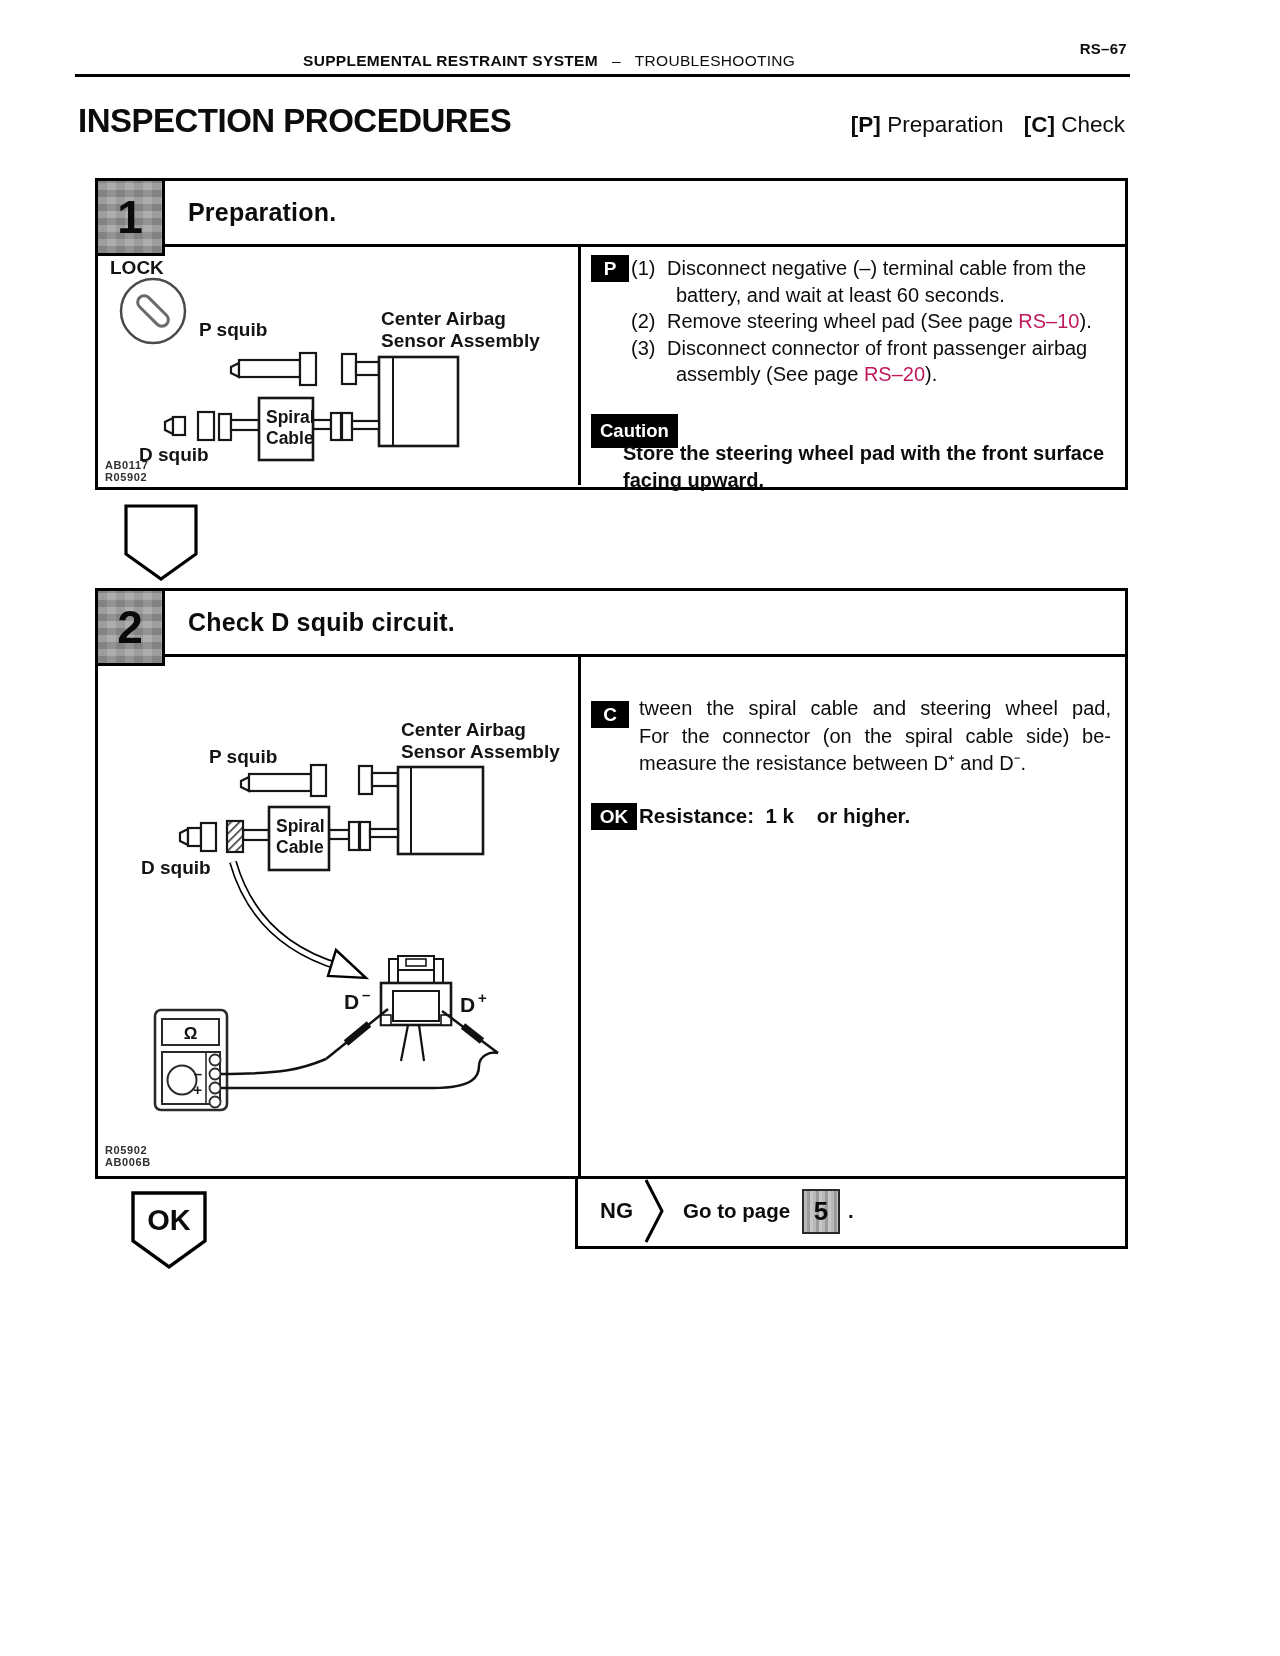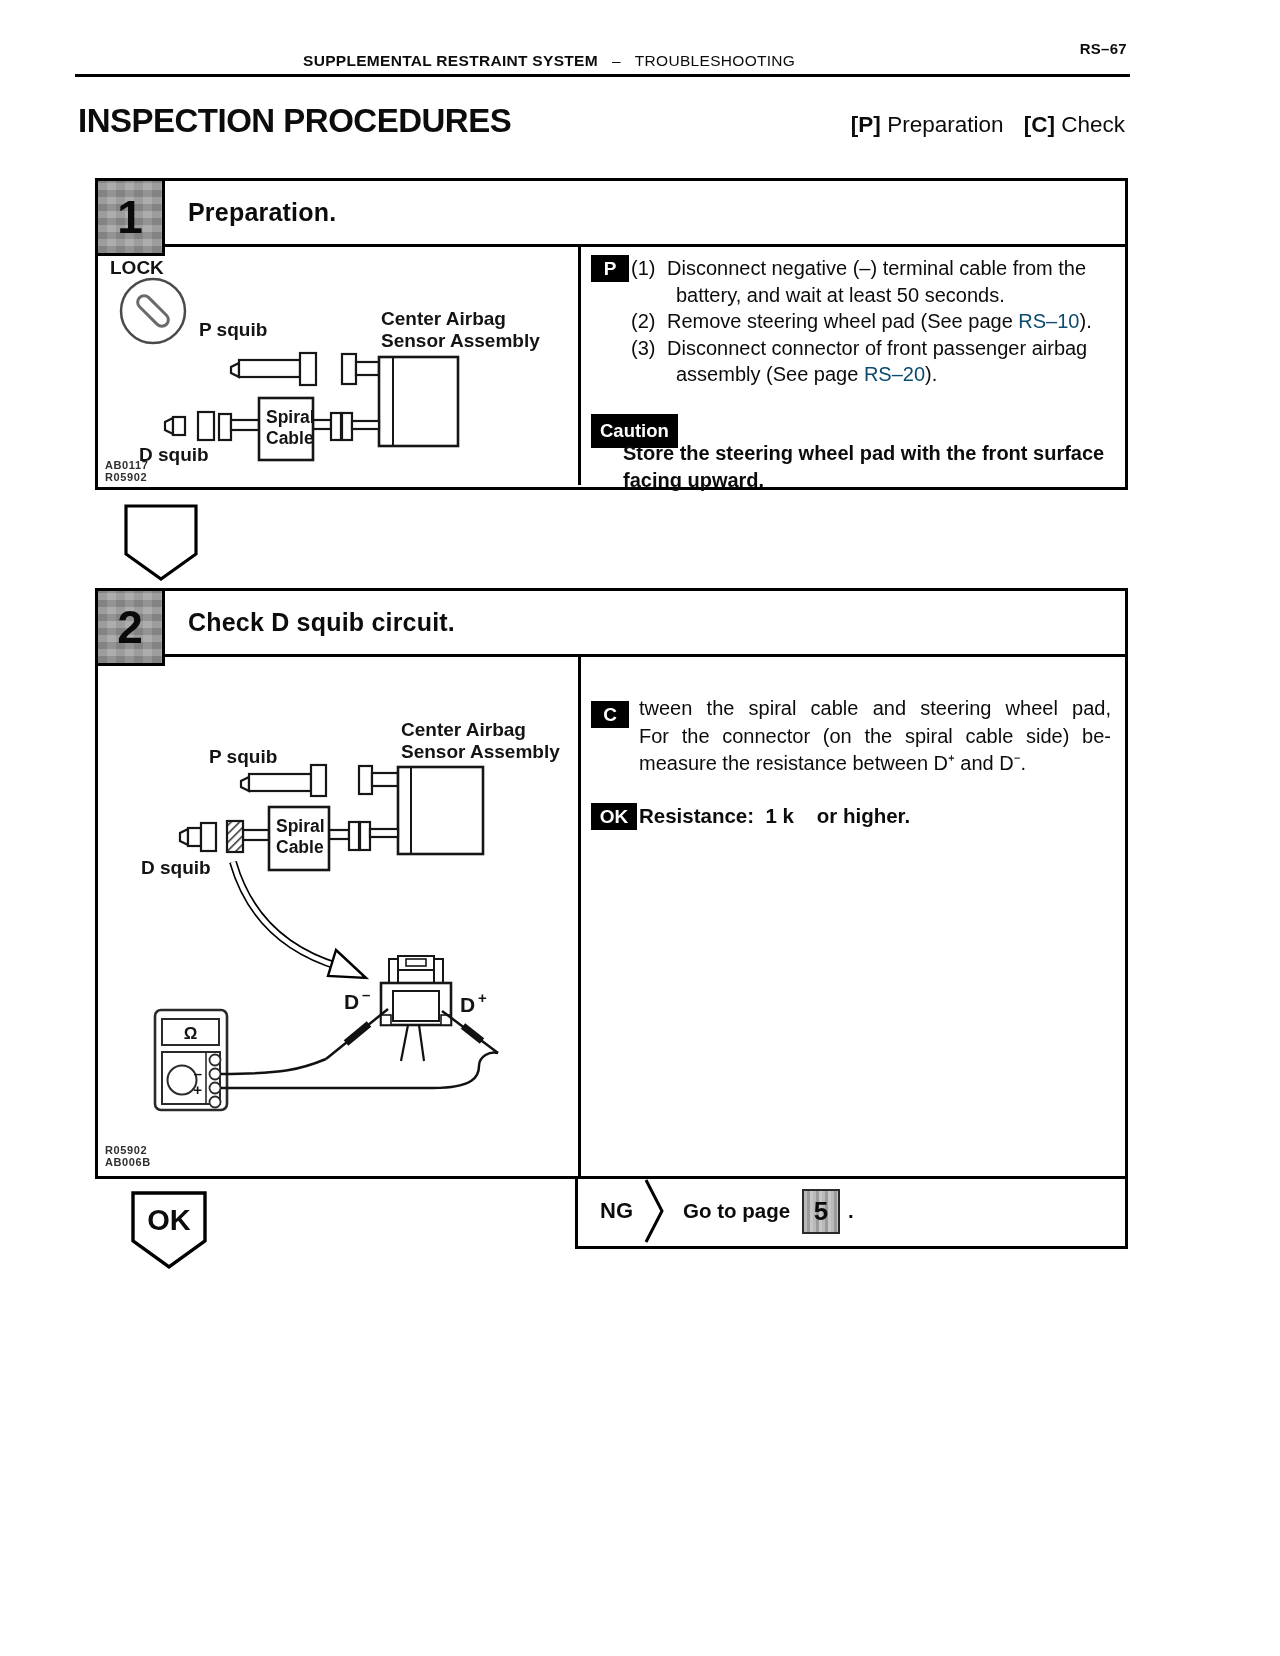--- a/index.html
+++ b/index.html
@@ -31,21 +31,21 @@
   .cell-right{flex:1;border-left:3px solid #000;position:relative;}
   
   .badge{position:absolute;background:#000;color:#fff;font-weight:bold;text-align:center;}
   .badge.sq{width:38px;height:27px;line-height:27px;font-size:19px;}
   .badge.wide{height:26px;line-height:26px;font-size:18.5px;padding:4px 9px;}
   .items{position:absolute;left:50px;top:8px;right:6px;font-size:20px;line-height:26.5px;}
   .item{display:flex;}
   .item .inum{width:36px;flex:0 0 36px;}
   .item .itx div{white-space:nowrap;}
   .item .itx .cont{padding-left:9px;}
-  .link{color:#0c4a6e;}
+  .link{color:#be185d;}
   .caution-txt{position:absolute;left:42px;top:193px;font-size:20px;font-weight:bold;line-height:26.5px;white-space:nowrap;}
   .check-lines{position:absolute;left:58px;top:38px;width:472px;font-size:20px;line-height:27.5px;}
   .jline{text-align:justify;text-align-last:justify;}
   .ok-line{position:absolute;left:58px;top:147px;font-size:20.5px;font-weight:bold;white-space:pre;}
   
   .flow-arrow{left:123px;top:503px;width:76px;height:80px;}
   .ok-arrow{left:130px;top:1190px;width:78px;height:80px;}
   .ok-arrow .lbl{position:absolute;left:0;top:14px;width:100%;text-align:center;font-size:29px;font-weight:bold;}
   
   .ng-row{left:575px;top:1176px;width:553px;height:73px;box-sizing:border-box;border:3px solid #000;border-top:none;
@@ -129,21 +129,21 @@
         <text x="7" y="234" class="dcode">R05902</text>
       </svg>
     </div>
     <div class="cell-right">
       <div class="badge sq" style="left:10px;top:8px;">P</div>
       <div class="items">
         <div class="item">
           <span class="inum">(1)</span>
           <span class="itx">
             <div>Disconnect negative (–) terminal cable from the</div>
-            <div class="cont">battery, and wait at least 50 seconds.</div>
+            <div class="cont">battery, and wait at least 60 seconds.</div>
           </span>
         </div>
         <div class="item">
           <span class="inum">(2)</span>
           <span class="itx">
             <div><span>Remove steering wheel pad (See page </span><span class="link">RS–10</span><span>).</span></div>
           </span>
         </div>
         <div class="item">
           <span class="inum">(3)</span>

